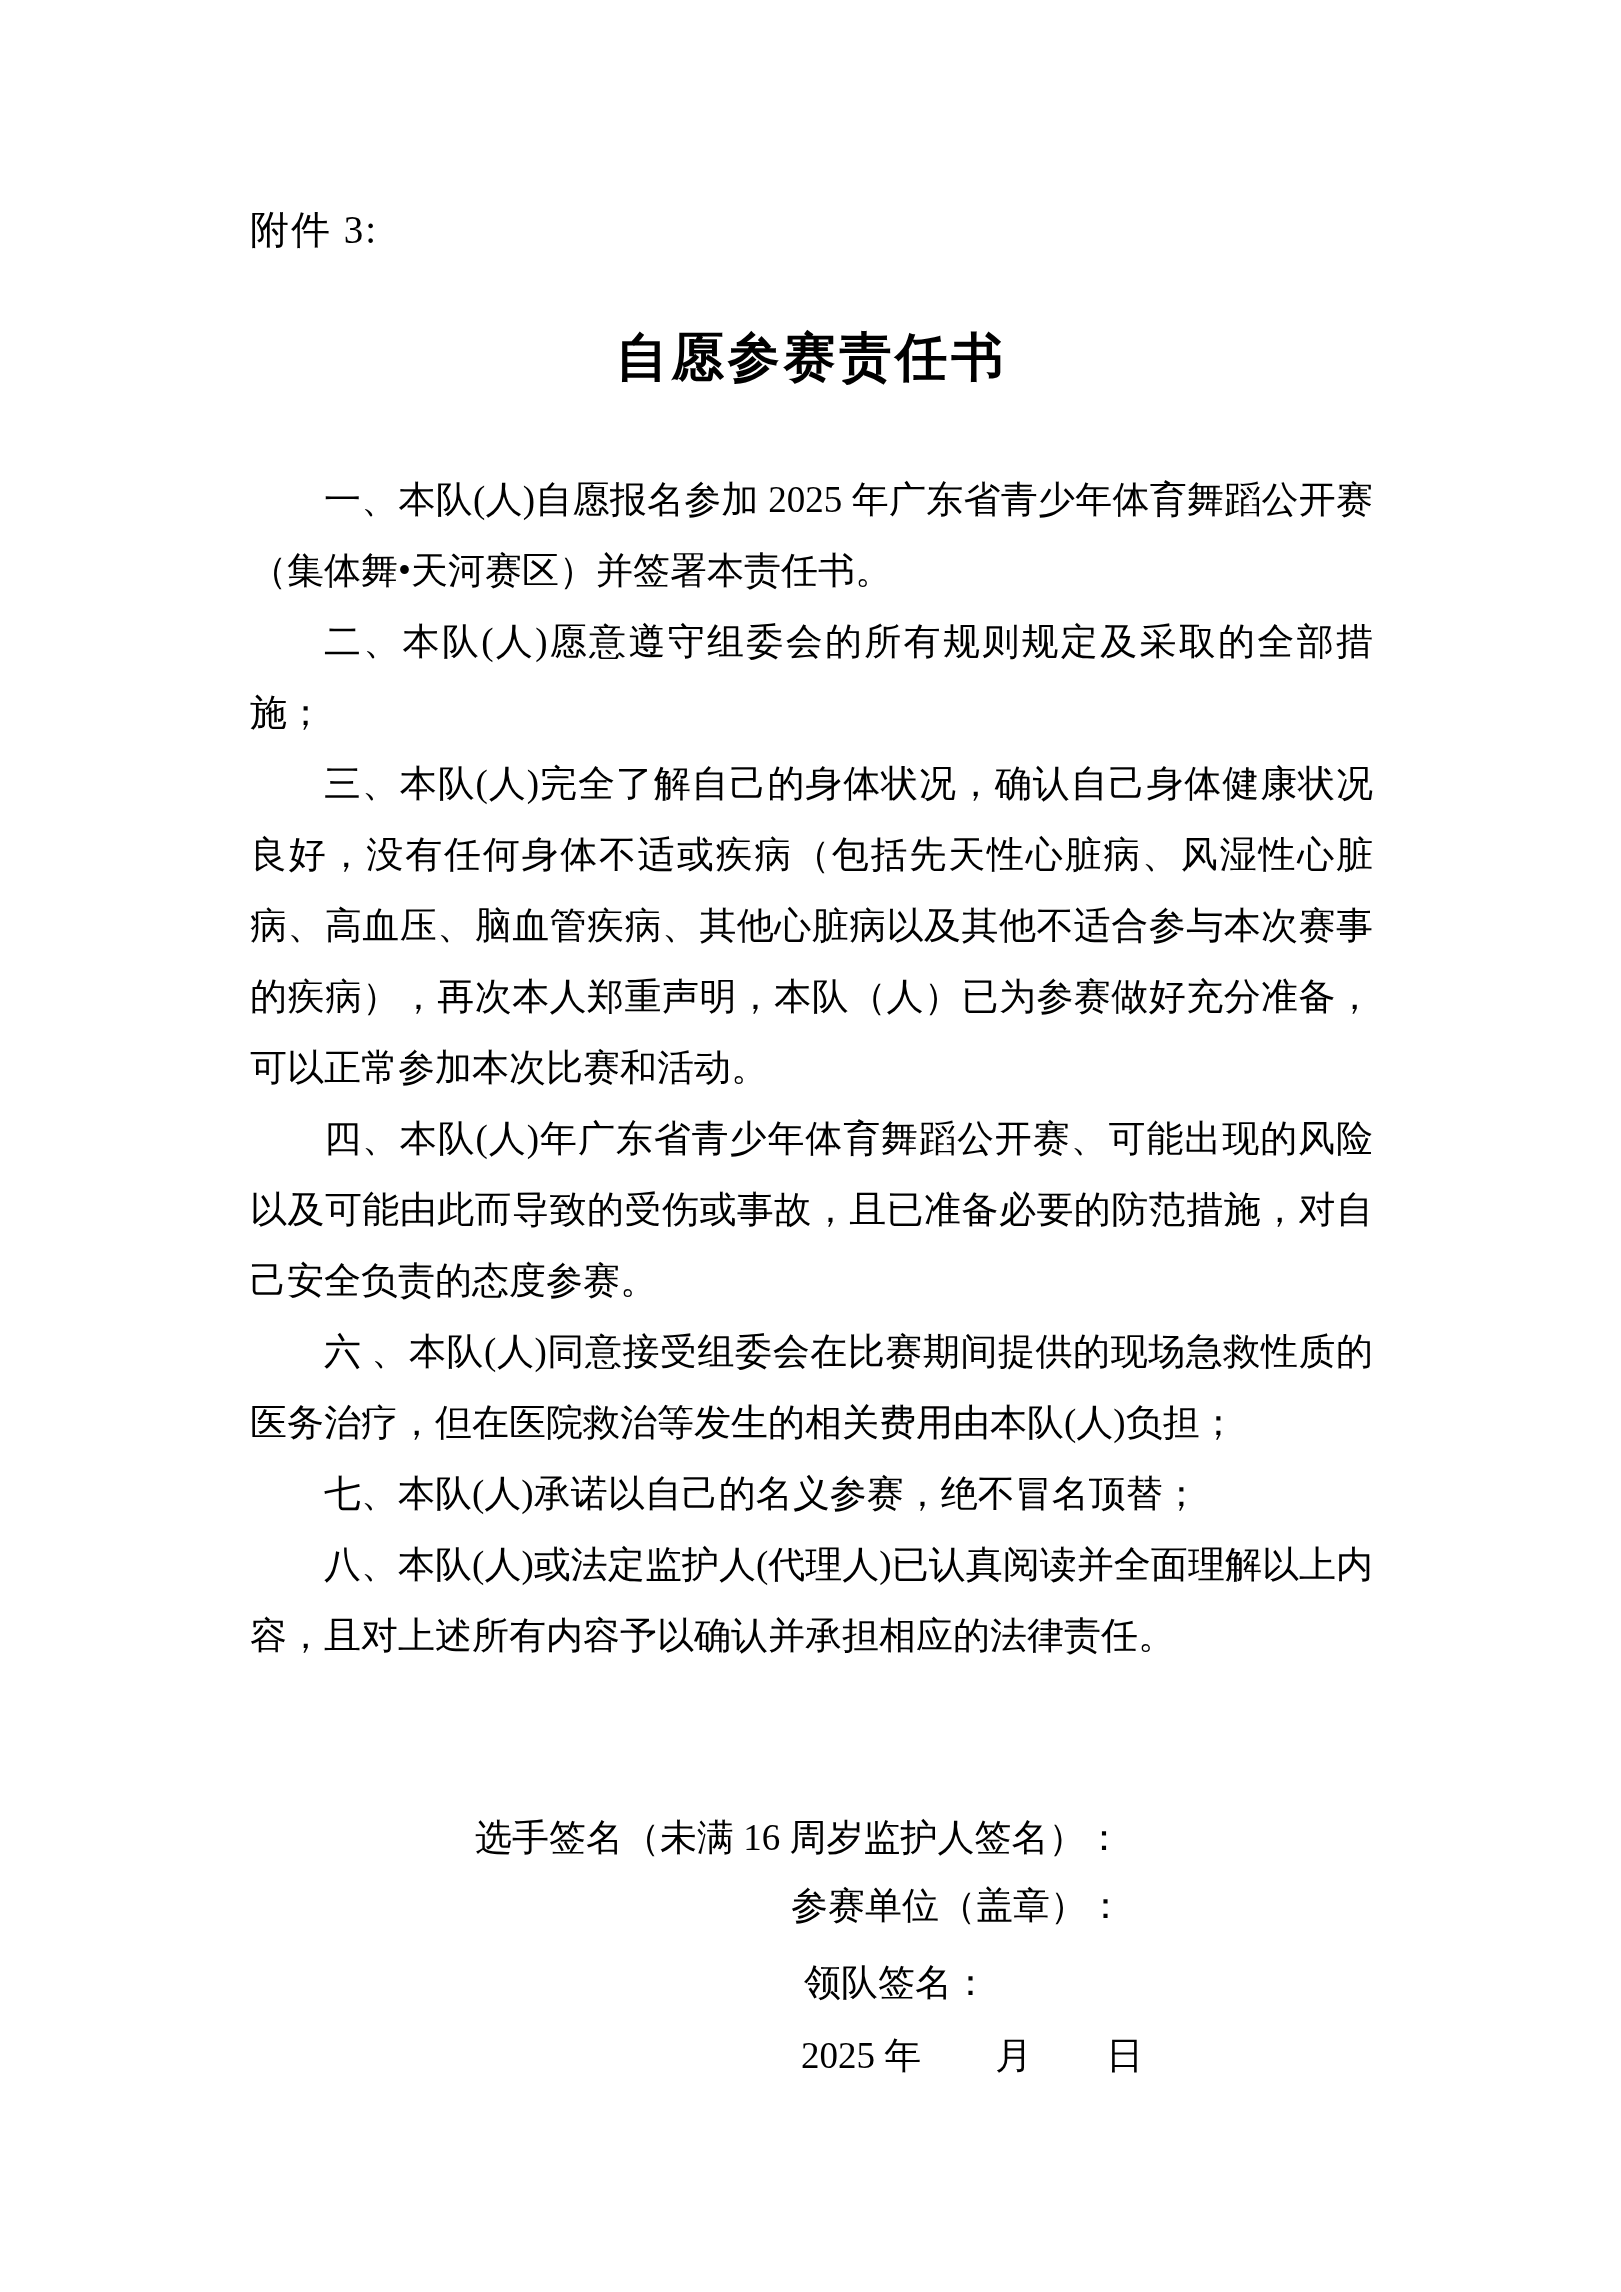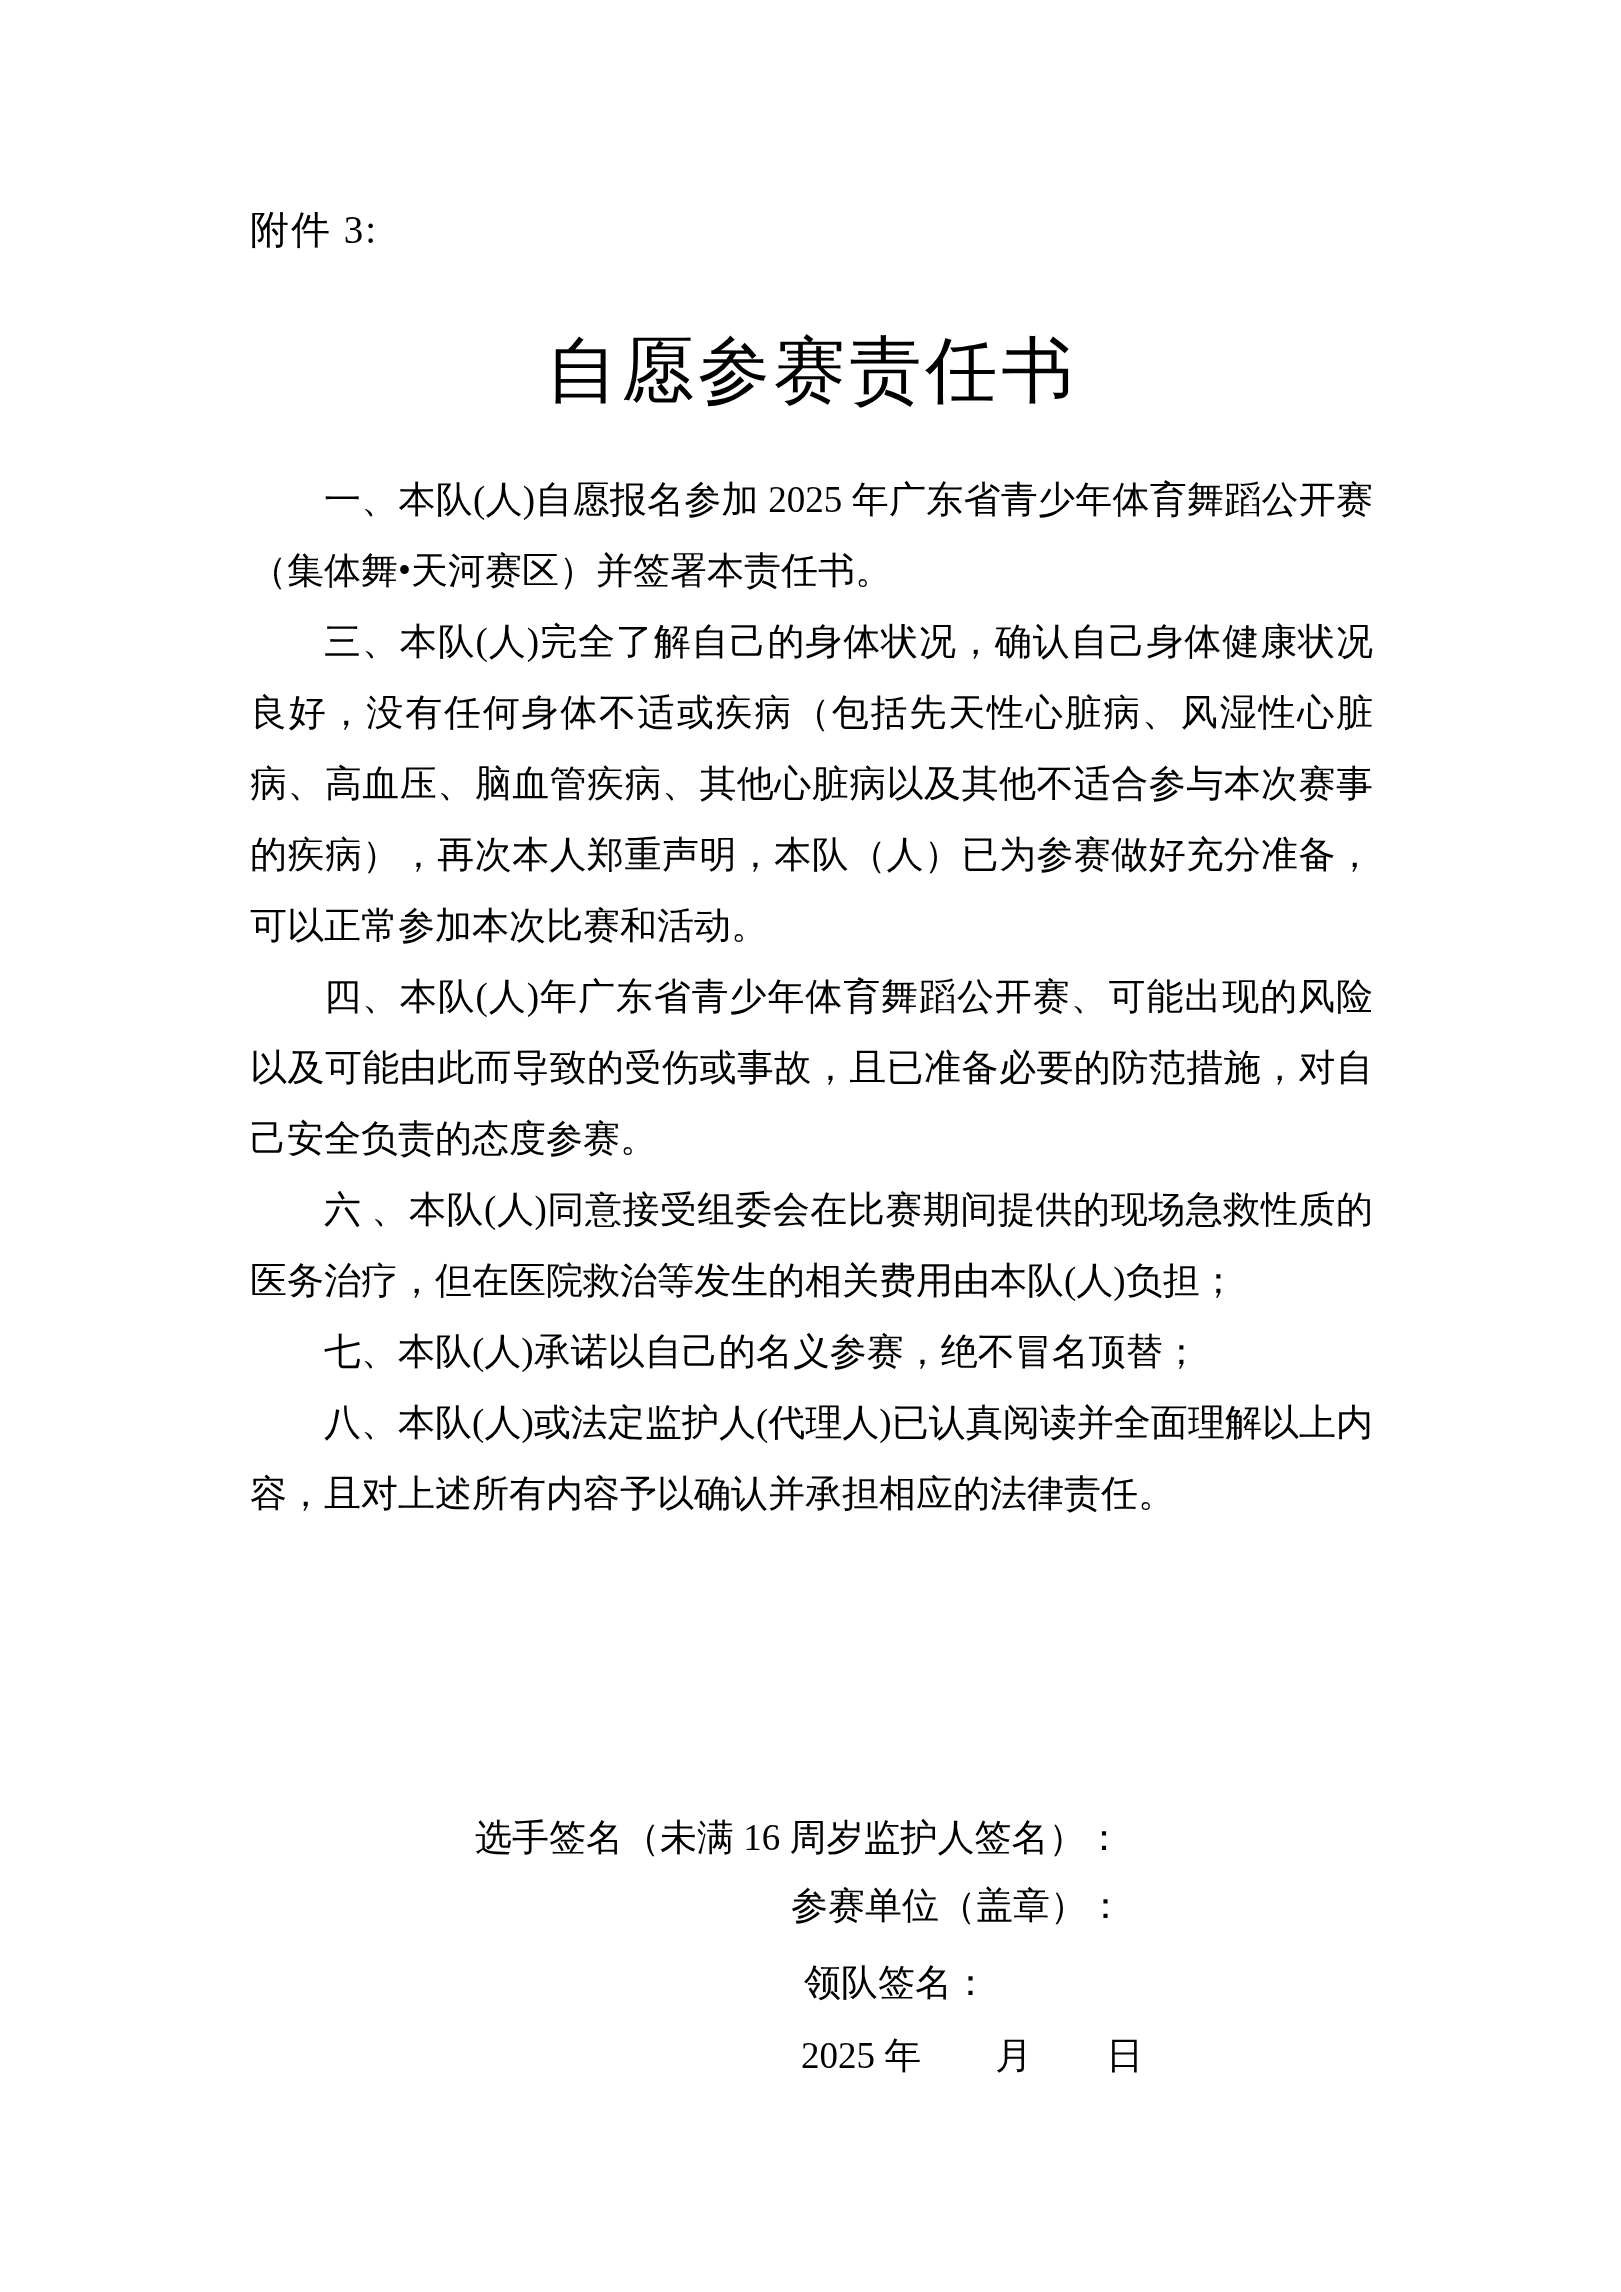--- a/index.html
+++ b/index.html
@@ -32,22 +32,22 @@
     letter-spacing: 2px;
     white-space: pre;
   }
   .doc-title {
     position: absolute;
     top: 286px;
     left: 0;
     width: 100%;
     text-align: center;
     font-family: "Liberation Sans", "DejaVu Sans", sans-serif;
-    font-weight: normal;
-    font-size: 72px;
+    font-weight: bold;
+    font-size: 52px;
     line-height: 73px;
     letter-spacing: 3.9px;
   }
   .body-text {
     position: absolute;
     top: 464px;
     left: 0;
     width: 1123px;
     font-size: 37px;
     line-height: 71px;
@@ -74,20 +74,21 @@
 
 <div class="page">
   <div class="content">
 
     <div class="attachment">附件 3:</div>
 
     <h1 class="doc-title">自愿参赛责任书</h1>
 
     <div class="body-text">
       <p>一、本队(人)自愿报名参加 2025 年广东省青少年体育舞蹈公开赛（集体舞•天河赛区）并签署本责任书。</p>
+      <p>二、本队(人)愿意遵守组委会的所有规则规定及采取的全部措施；</p>
       <p>三、本队(人)完全了解自己的身体状况，确认自己身体健康状况良好，没有任何身体不适或疾病（包括先天性心脏病、风湿性心脏病、高血压、脑血管疾病、其他心脏病以及其他不适合参与本次赛事的疾病），再次本人郑重声明，本队（人）已为参赛做好充分准备，可以正常参加本次比赛和活动。</p>
       <p>四、本队(人)年广东省青少年体育舞蹈公开赛、可能出现的风险以及可能由此而导致的受伤或事故，且已准备必要的防范措施，对自己安全负责的态度参赛。</p>
       <p>六 、本队(人)同意接受组委会在比赛期间提供的现场急救性质的医务治疗，但在医院救治等发生的相关费用由本队(人)负担；</p>
       <p>七、本队(人)承诺以自己的名义参赛，绝不冒名顶替；</p>
       <p>八、本队(人)或法定监护人(代理人)已认真阅读并全面理解以上内容，且对上述所有内容予以确认并承担相应的法律责任。</p>
     </div>
 
     <div class="sig-line sig-player">选手签名（未满 16 周岁监护人签名）：</div>
 
     <div class="sig-line sig-unit">参赛单位（盖章）：</div>

